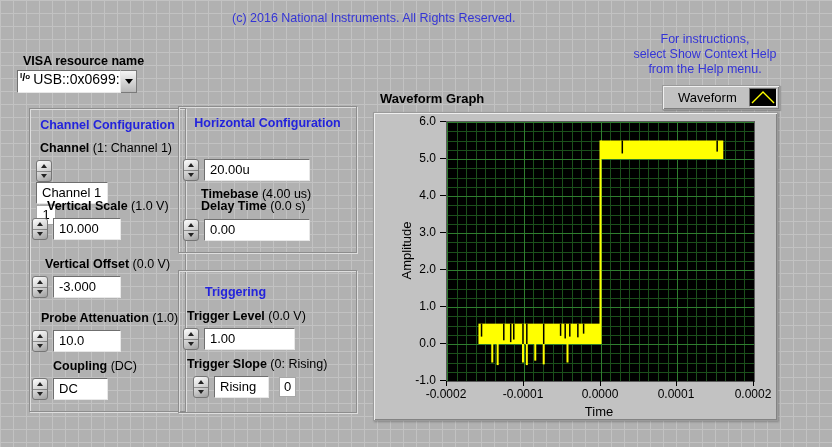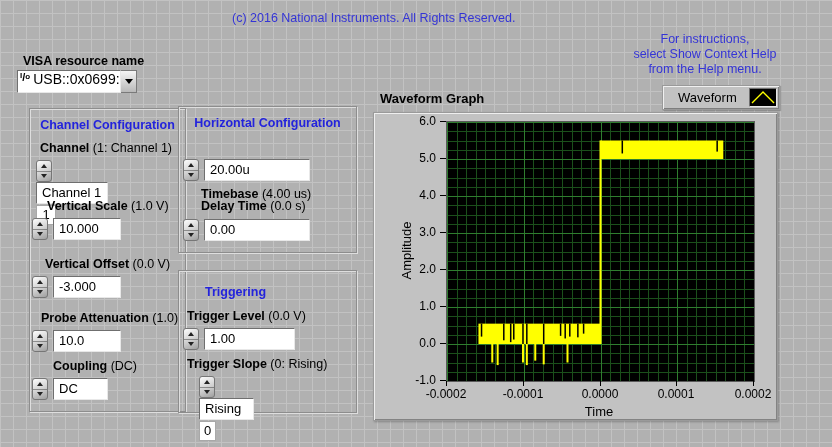--- a/index.html
+++ b/index.html
@@ -214,21 +214,21 @@
           </div>
           <div>
             <span class="tri-dn"></span>
           </div>
         </div>
       <div class="gap"></div>
       <div class="field" style="width:91px;">1.00</div>
     </div>
 
     <div class="abs lbl" style="left:8px;top:86px;"><b>Trigger Slope</b><span> (0: Rising)</span></div>
-    <div class="ctrl" style="left:20px;top:105px;flex-direction:column;">
+    <div class="ctrl" style="left:14px;top:105px;">
       <div class="spin">
           <div>
             <span class="tri-up"></span>
           </div>
           <div>
             <span class="tri-dn"></span>
           </div>
         </div>
       <div class="gap"></div>
       <div class="field" style="width:55px;">Rising</div>

